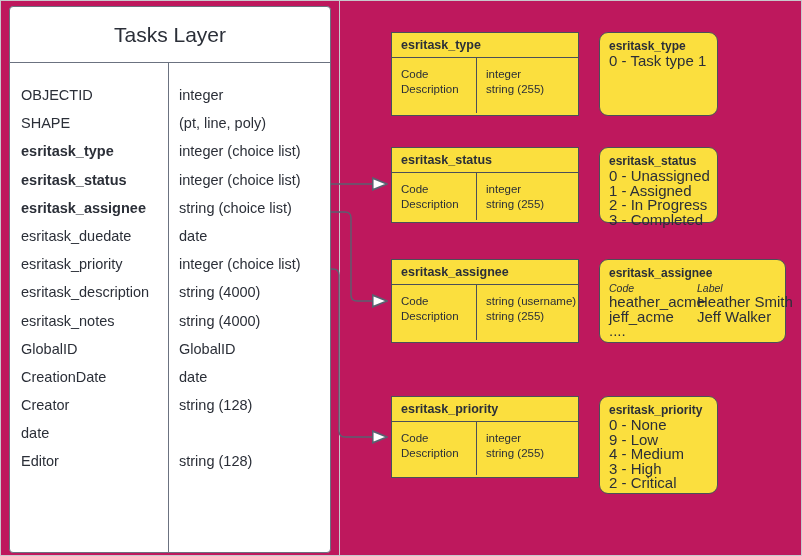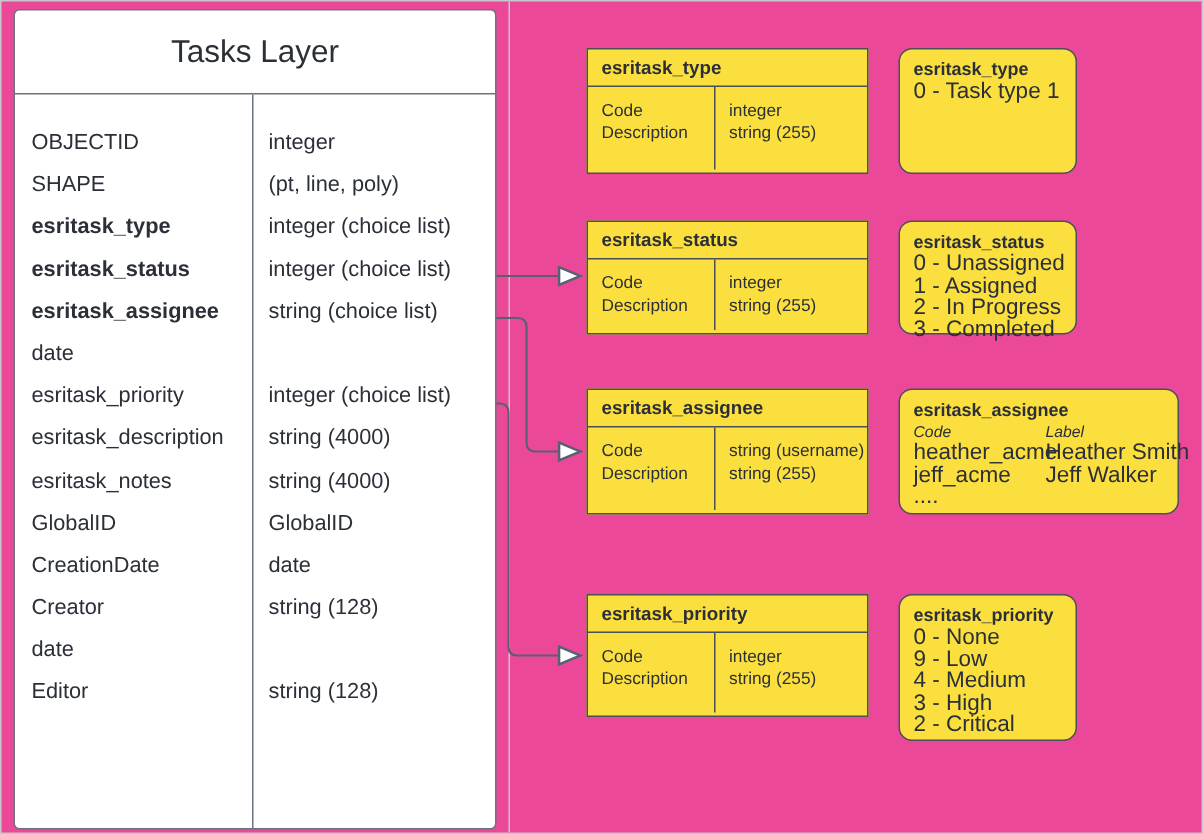--- a/index.html
+++ b/index.html
@@ -8,21 +8,21 @@
     background: #ffffff;
   }
   body {
     font-family: "Liberation Sans", sans-serif;
     color: #2b2f38;
   }
   #canvas {
     position: relative;
     width: 802px;
     height: 556px;
-    background: #ec4899;
+    background: #be185d;
     box-sizing: border-box;
     border: 1px solid #c8c8cc;
     overflow: hidden;
   }
 
   
   .layer-table {
     position: absolute;
     left: 8px;
     top: 5px;
@@ -184,20 +184,21 @@
         </div>
         <div class="field-row bold">
           <div class="field-name">esritask_status</div>
           <div class="field-type">integer (choice list)</div>
         </div>
         <div class="field-row bold">
           <div class="field-name">esritask_assignee</div>
           <div class="field-type">string (choice list)</div>
         </div>
         <div class="field-row">
+          <div class="field-name">esritask_duedate</div>
           <div class="field-type">date</div>
         </div>
         <div class="field-row">
           <div class="field-name">esritask_priority</div>
           <div class="field-type">integer (choice list)</div>
         </div>
         <div class="field-row">
           <div class="field-name">esritask_description</div>
           <div class="field-type">string (4000)</div>
         </div>

